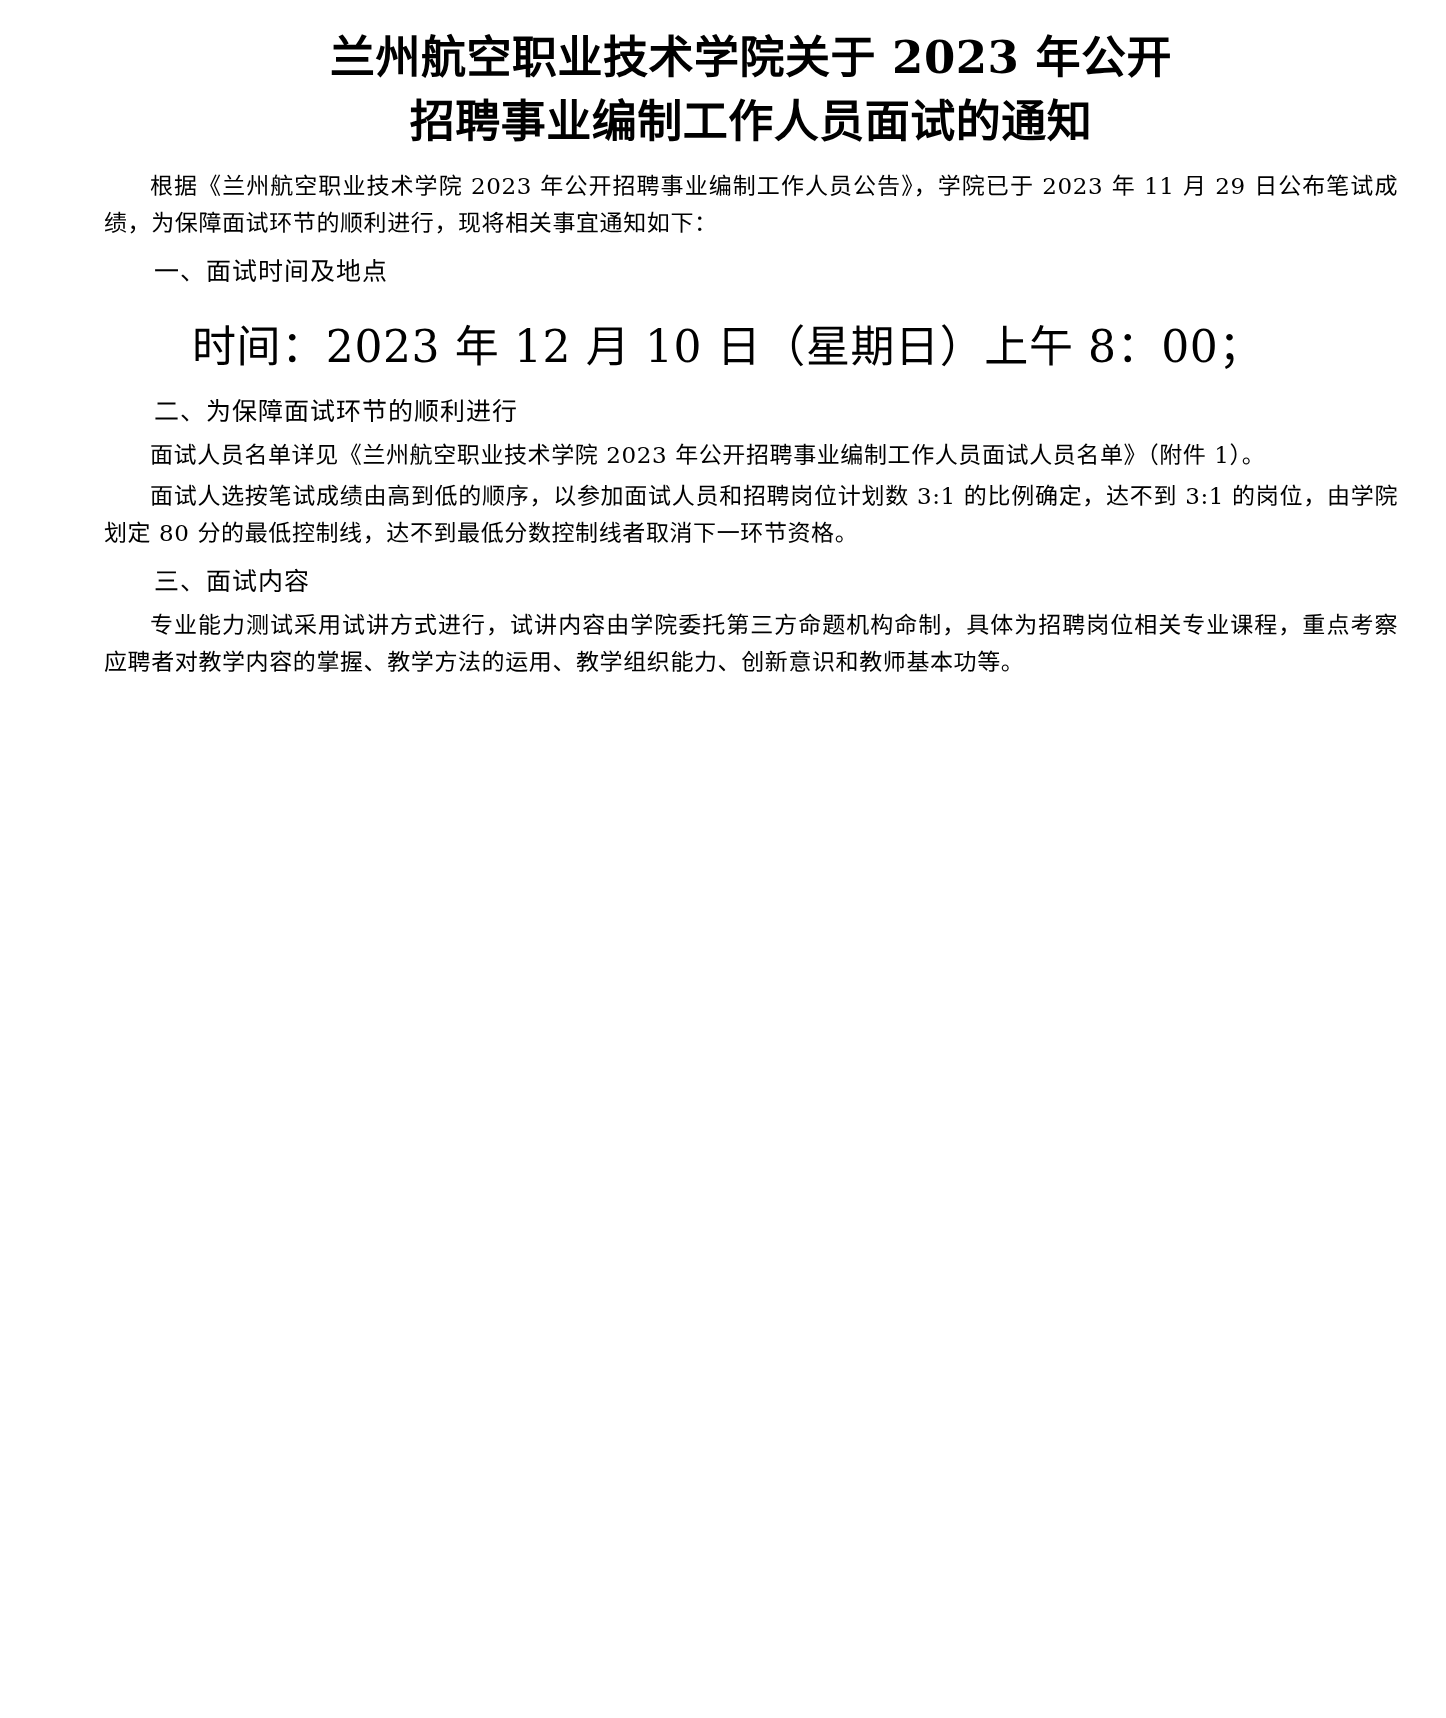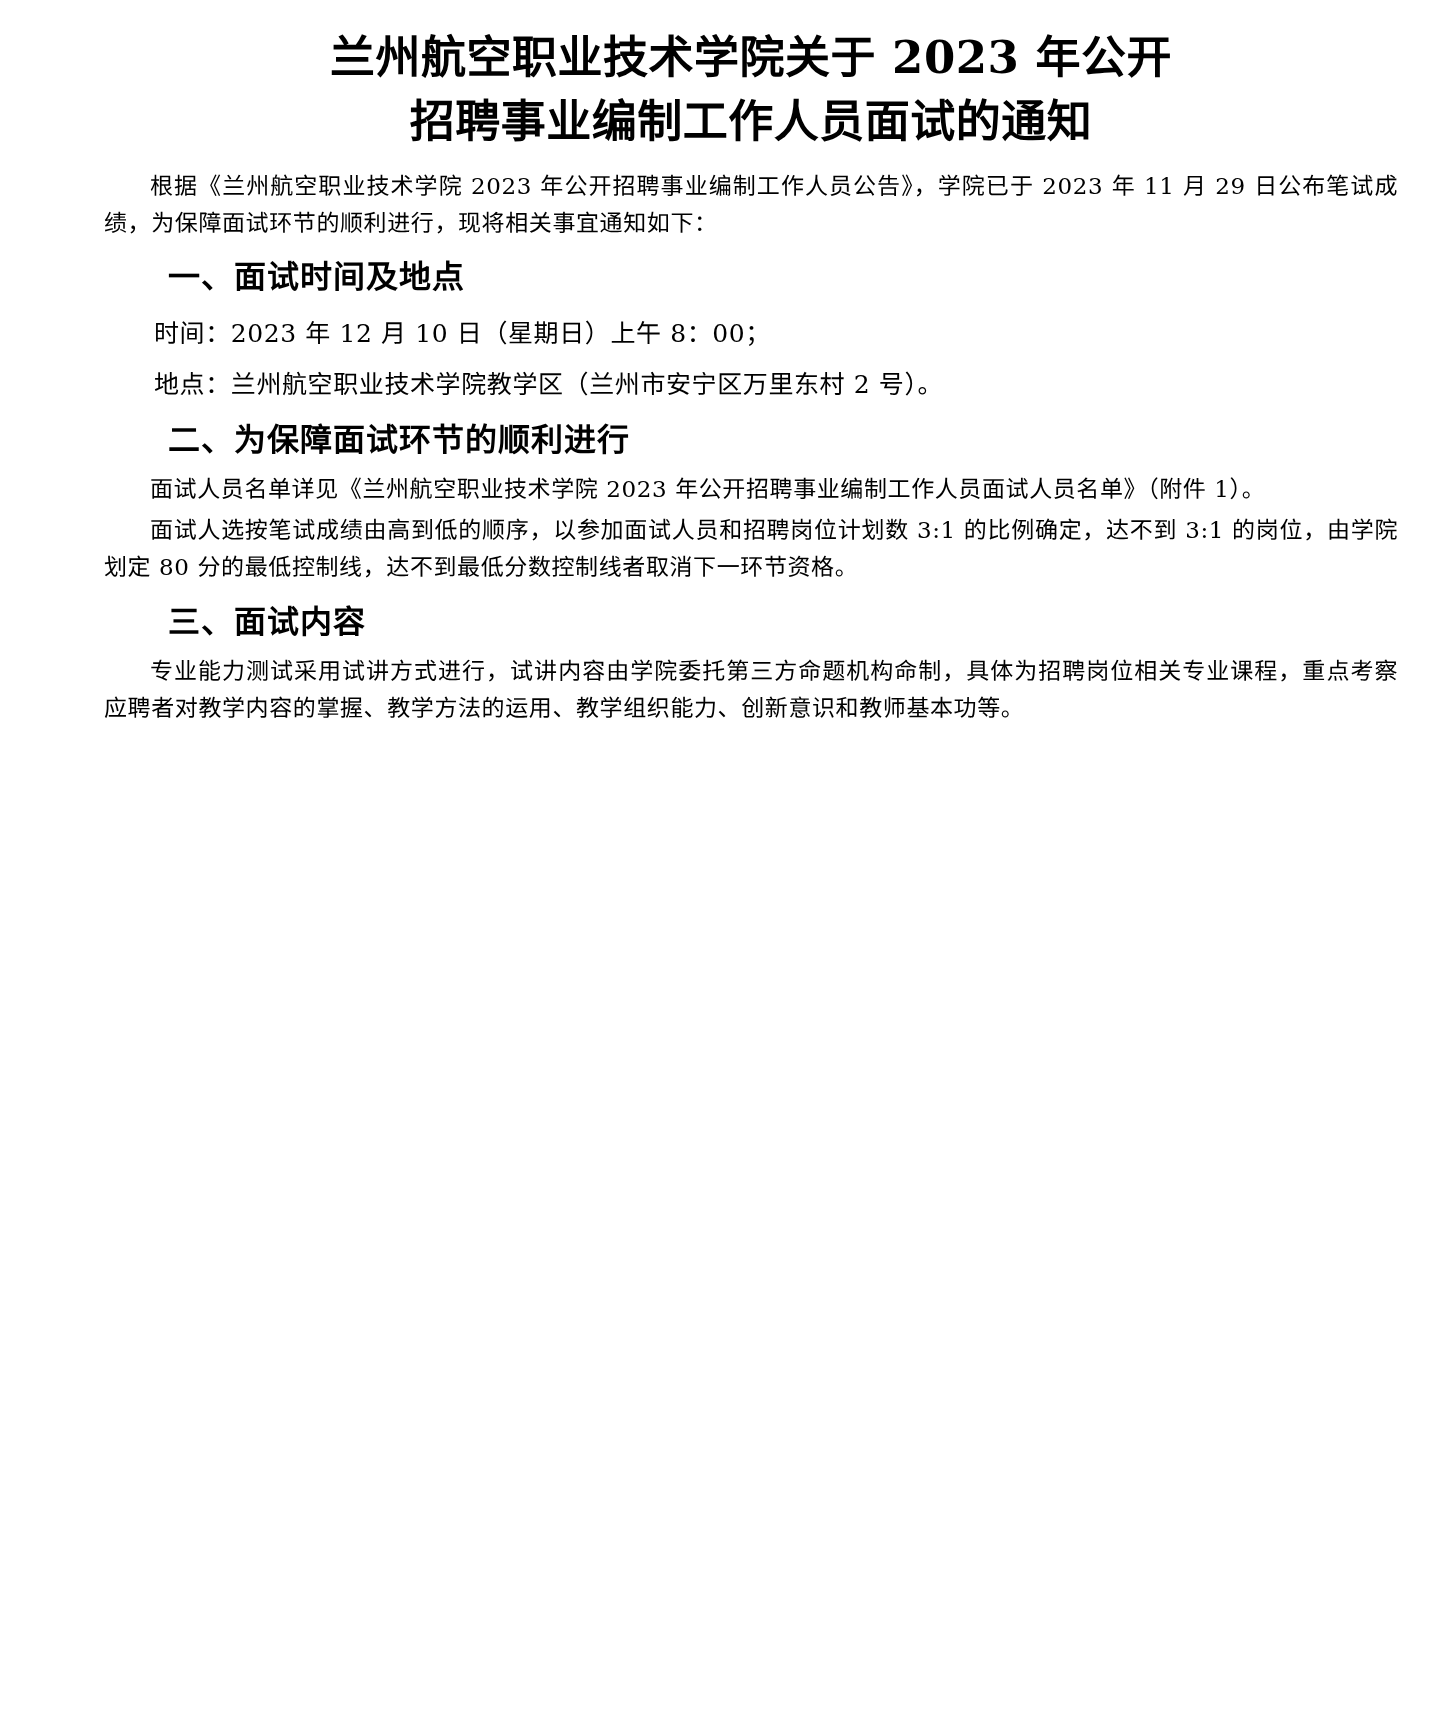--- a/index.html
+++ b/index.html
@@ -44,31 +44,31 @@
     font-size: 23px;
     line-height: 1.62;
     margin: 4px 0 0 0;
     text-indent: 2em;
     text-align: justify;
     text-justify: inter-ideograph;
     letter-spacing: 0.6px;
   }
   .section-heading {
     font-family: "DejaVu Sans", "Liberation Sans", sans-serif;
-    font-weight: 700;
-    font-size: 32px;
+    font-weight: 400;
+    font-size: 25px;
     line-height: 1.62;
     margin: 10px 0 2px 0;
     text-indent: 2em;
     letter-spacing: 1px;
   }
   .field-line {
-    font-size: 25px;
+    font-size: 44px;
     line-height: 1.62;
-    margin: 10px 0 0 0;
+    margin: 18px 0 0 0;
     text-indent: 2em;
     text-align: justify;
     text-justify: inter-ideograph;
     letter-spacing: 0.6px;
   }
 </style>
 </head>
 <body>
 
 <div class="page">
@@ -76,21 +76,20 @@
   <h1 class="doc-title">
     <span class="title-line">兰州航空职业技术学院关于 2023 年公开</span>
     <span class="title-line">招聘事业编制工作人员面试的通知</span>
   </h1>
 
 
   <p class="para">根据《兰州航空职业技术学院 2023 年公开招聘事业编制工作人员公告》，学院已于 2023 年 11 月 29 日公布笔试成绩，为保障面试环节的顺利进行，现将相关事宜通知如下：</p>
 
   <h2 class="section-heading">一、面试时间及地点</h2>
   <p class="field-line">时间：2023 年 12 月 10 日（星期日）上午 8：00；</p>
-  <p class="field-line">地点：兰州航空职业技术学院教学区（兰州市安宁区万里东村 2 号）。</p>
 
   <h2 class="section-heading">二、为保障面试环节的顺利进行</h2>
   <p class="para">面试人员名单详见《兰州航空职业技术学院 2023 年公开招聘事业编制工作人员面试人员名单》（附件 1）。</p>
   <p class="para">面试人选按笔试成绩由高到低的顺序，以参加面试人员和招聘岗位计划数 3:1 的比例确定，达不到 3:1 的岗位，由学院划定 80 分的最低控制线，达不到最低分数控制线者取消下一环节资格。</p>
 
   <h2 class="section-heading">三、面试内容</h2>
   <p class="para">专业能力测试采用试讲方式进行，试讲内容由学院委托第三方命题机构命制，具体为招聘岗位相关专业课程，重点考察应聘者对教学内容的掌握、教学方法的运用、教学组织能力、创新意识和教师基本功等。</p>
 
 </div>
 

